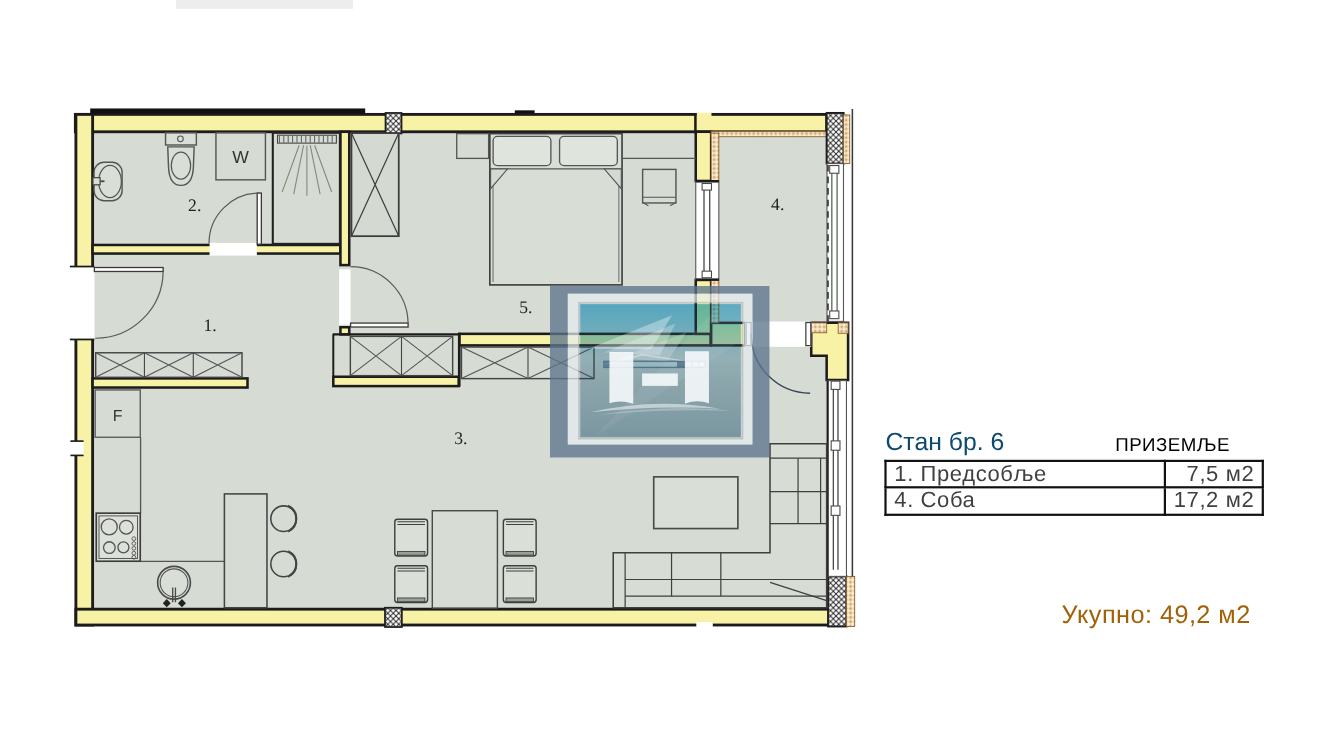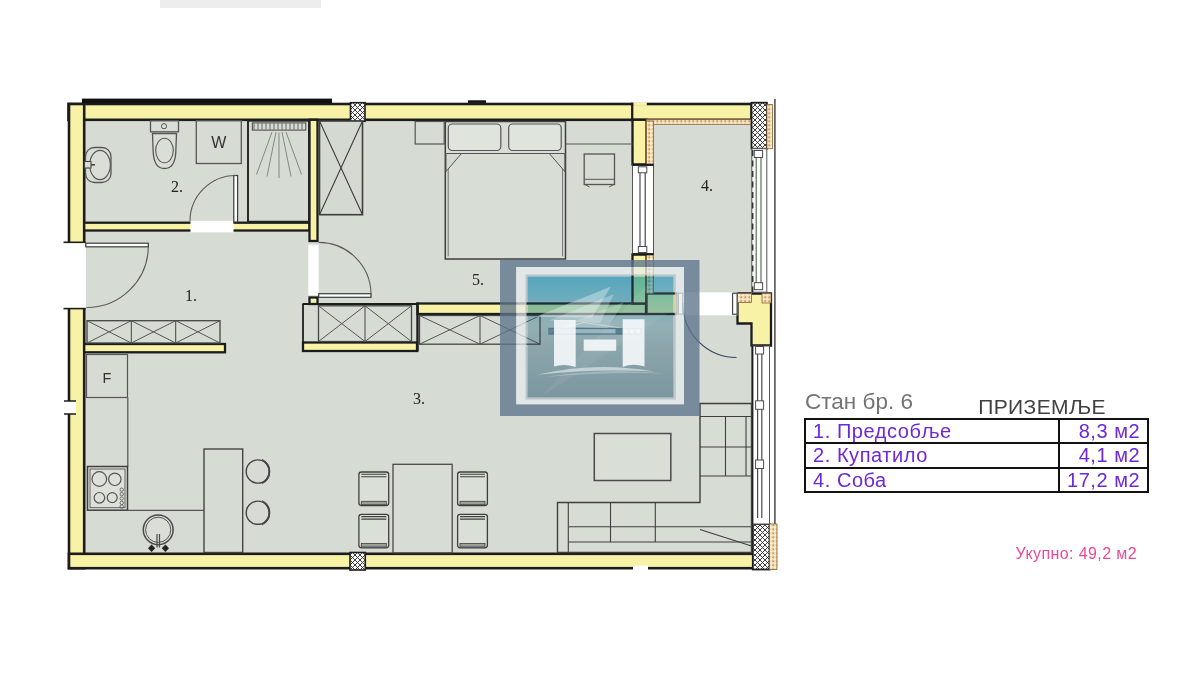--- a/index.html
+++ b/index.html
@@ -1,26 +1,26 @@
 <!DOCTYPE html>
 <html><head>
 <meta charset="utf-8">
 <style>
   html,body{margin:0;padding:0;background:#ffffff;}
   #stage{position:relative;width:1200px;height:675px;background:#ffffff;overflow:hidden;
          font-family:"Liberation Sans", sans-serif;}
   #plansvg{position:absolute;left:0;top:0;}
-  .ttl{position:absolute;left:805px;top:389px;font-size:22.5px;color:#737373;letter-spacing:0;}
-  .flr{position:absolute;right:94px;top:395px;font-size:21px;color:#404040;letter-spacing:.4px;}
+  .ttl{position:absolute;left:805px;top:389px;font-size:22.5px;color:#0c4a6e;letter-spacing:0;}
+  .flr{position:absolute;right:82px;top:395px;font-size:17px;color:#000000;letter-spacing:.4px;}
   table.areas{position:absolute;left:804px;top:418px;border-collapse:collapse;table-layout:fixed;}
-  table.areas td{border:2px solid #111;font-size:20px;color:#6d28d9;height:22.4px;line-height:22.2px;
+  table.areas td{border:2px solid #111;font-size:20px;color:#404040;height:22.4px;line-height:22.2px;
       padding:0 7px;white-space:nowrap;letter-spacing:.55px;margin-left:32px;}
   td.nm{width:238px;}
   td.ar{width:58px;text-align:right;}
-  .tot{position:absolute;right:63px;top:545px;font-size:16px;color:#ec4899;letter-spacing:.4px;}
+  .tot{position:absolute;right:63px;top:545px;font-size:23px;color:#a16207;letter-spacing:.4px;}
 </style>
 </head>
 <body>
 <div id="stage">
 
 <div style="position:absolute;left:160px;top:0;width:161px;height:8px;background:#ededed;"></div>
 <svg id="plansvg" width="1200" height="675" viewBox="0 0 1200 675">
 <defs>
   <pattern id="xh" width="5" height="5" patternUnits="userSpaceOnUse">
     <path d="M0,5 L5,0 M0,0 L5,5" stroke="#2a2a2a" stroke-width="0.9" fill="none"></path>
@@ -386,25 +386,21 @@
 </svg>
 
 <div class="ttl">Стан бр. 6</div>
 
 <div class="flr">ПРИЗЕМЉЕ</div>
 
 <table class="areas">
 <tbody>
         <tr>
           <td class="nm">1. Предсобље</td>
-          <td class="ar">8,3 м2</td>
-        </tr>
-<tr>
-          <td class="nm">2. Купатило</td>
-          <td class="ar">4,1 м2</td>
+          <td class="ar">7,5 м2</td>
         </tr>
 <tr>
           <td class="nm">4. Соба</td>
           <td class="ar">17,2 м2</td>
         </tr>
 </tbody>
     </table>
 
 <div class="tot">Укупно: 49,2 м2</div>
 </div>

